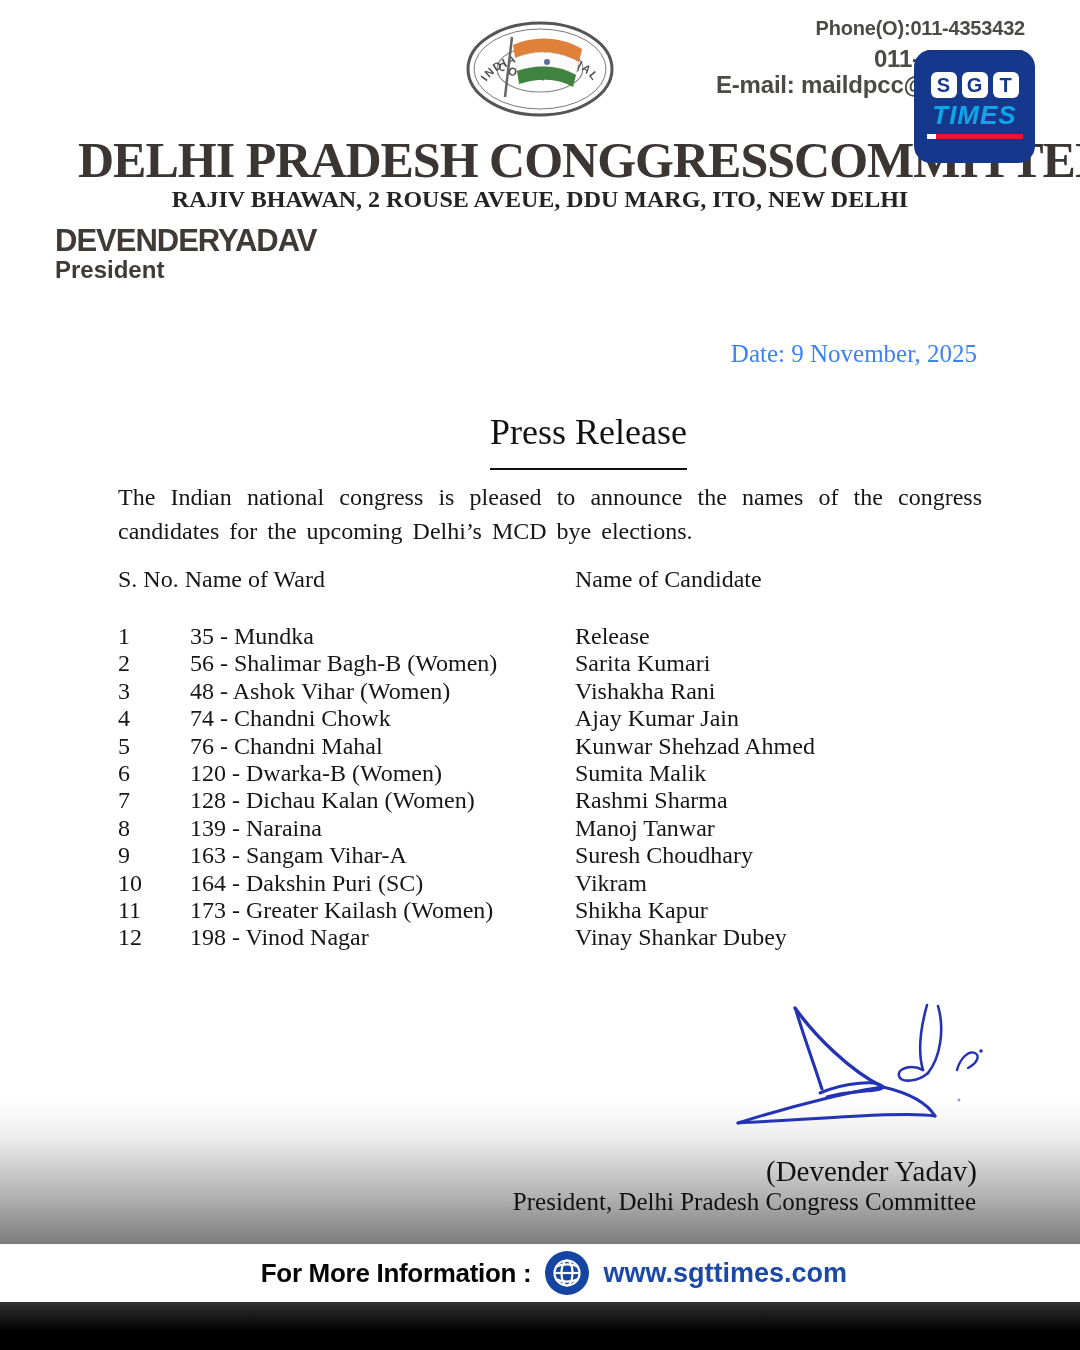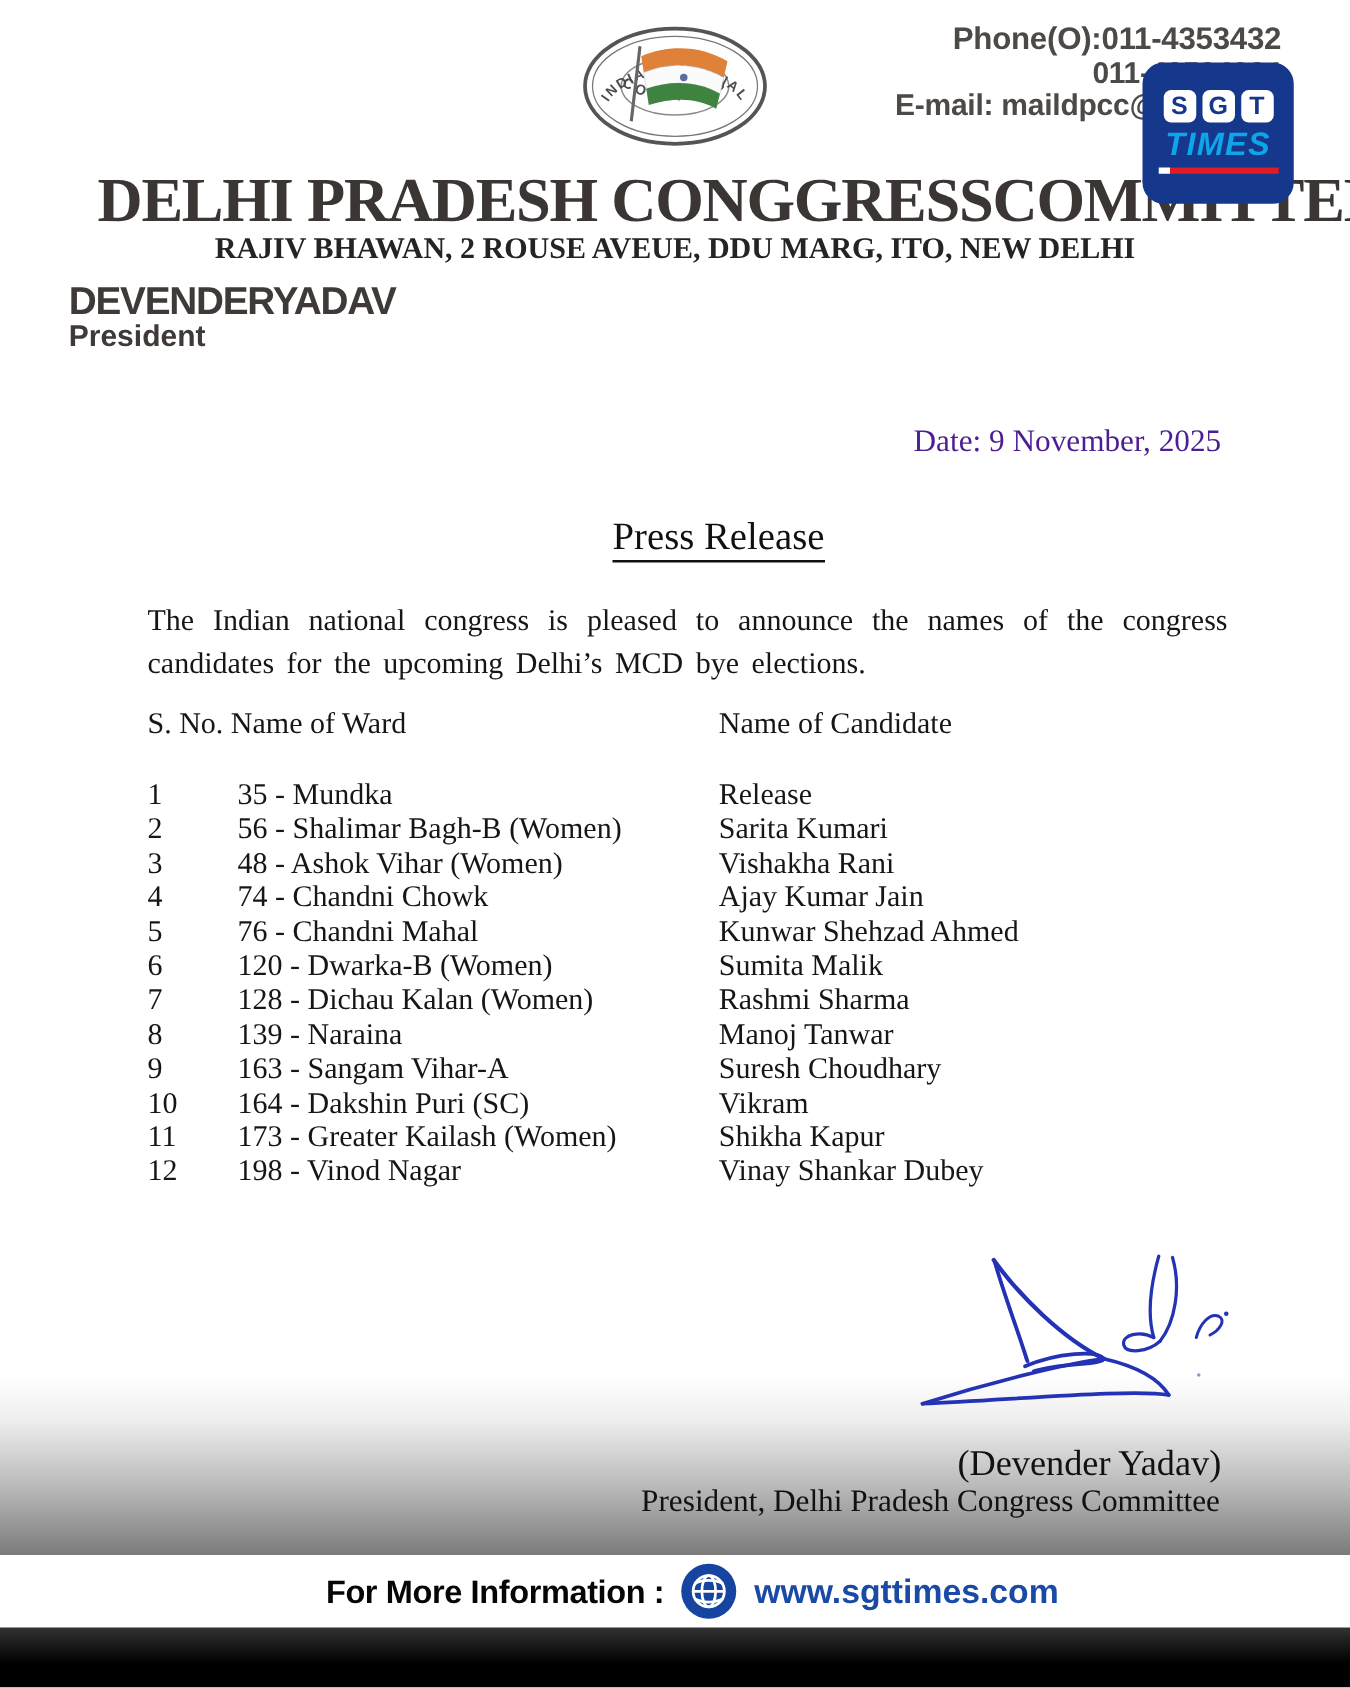--- a/index.html
+++ b/index.html
@@ -4,21 +4,21 @@
 <style>
   html,body{margin:0;padding:0;}
   body{
     width:1080px;height:1350px;position:relative;background:#ffffff;
     font-family:"Liberation Serif", serif;overflow:hidden;
   }
   .abs{position:absolute;}
 
   
   .contact{font-family:"Liberation Sans", sans-serif;font-weight:bold;color:#4c4947;}
-  .phone1{top:17px;right:55px;font-size:25px;letter-spacing:-0.2px;z-index:1;}
+  .phone1{top:17px;right:55px;font-size:20px;letter-spacing:-0.2px;z-index:1;}
   .phone2{top:45px;right:55px;font-size:24px;letter-spacing:-0.2px;z-index:1;}
   .email {top:71px;left:716px;font-size:24px;letter-spacing:-0.2px;z-index:1;white-space:nowrap;}
 
   
   .inc-logo{left:463px;top:20px;width:154px;height:100px;z-index:2;}
 
   
   .sgt-logo{
     left:914px;top:50px;width:121px;height:113px;background:#16388c;border-radius:17px;
     z-index:5;display:flex;flex-direction:column;align-items:center;padding-top:22px;
@@ -34,23 +34,23 @@
   
   .title{left:78px;top:131px;font-size:50px;font-weight:bold;color:#3b3534;
     letter-spacing:-1px;white-space:nowrap;z-index:1;}
   .address{top:186px;left:0;width:1080px;text-align:center;font-size:24px;font-weight:bold;color:#242424;}
   .officer-name{left:55px;top:223px;font-family:"Liberation Sans", sans-serif;font-size:31px;
     font-weight:bold;color:#3f3a38;letter-spacing:-1px;}
   .officer-title{left:55px;top:256px;font-family:"Liberation Sans", sans-serif;font-size:24px;
     font-weight:bold;color:#3f3a38;}
 
   
-  .date-line{top:340px;right:103px;font-size:25px;color:#4c1d95;}
-  .press-heading{top:411px;left:490px;font-size:31px;color:#111111;
-    border-bottom:2px solid #111111;padding-bottom:1px;}
+  .date-line{top:340px;right:103px;font-size:25px;color:#3b82f6;}
+  .press-heading{top:411px;left:490px;font-size:36px;color:#111111;
+    border-bottom:2px solid #111111;padding-bottom:15px;}
   .body-par{left:118px;top:480px;width:864px;font-size:24px;color:#161616;
     text-align:justify;line-height:34px;word-spacing:4px;}
 
   .table{left:118px;top:566px;width:880px;font-size:24px;color:#161616;}
   .t-head{display:flex;font-weight:normal;}
   .t-head .c1{width:457px;}
   .t-head .c2{flex:1;}
   .t-rows{margin-top:30px;}
   .t-row{display:flex;line-height:27.4px;height:27.4px;}
   .t-row .sno{width:72px;}

